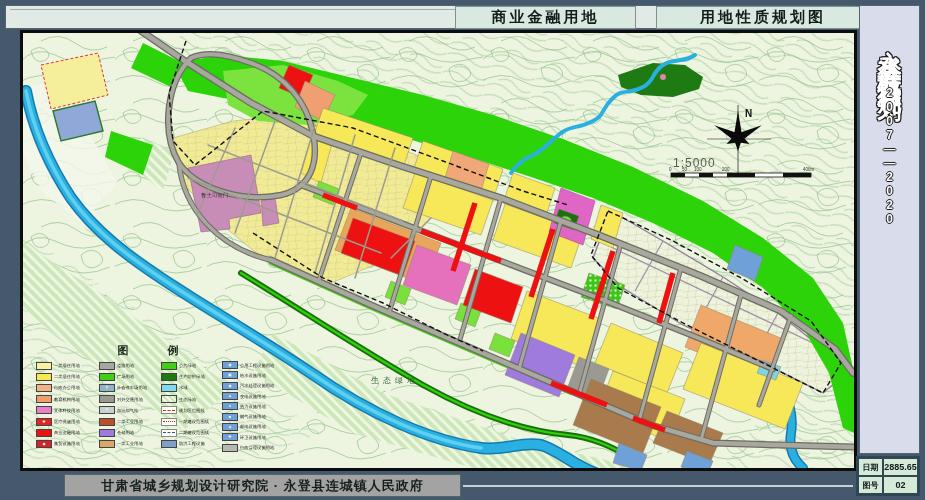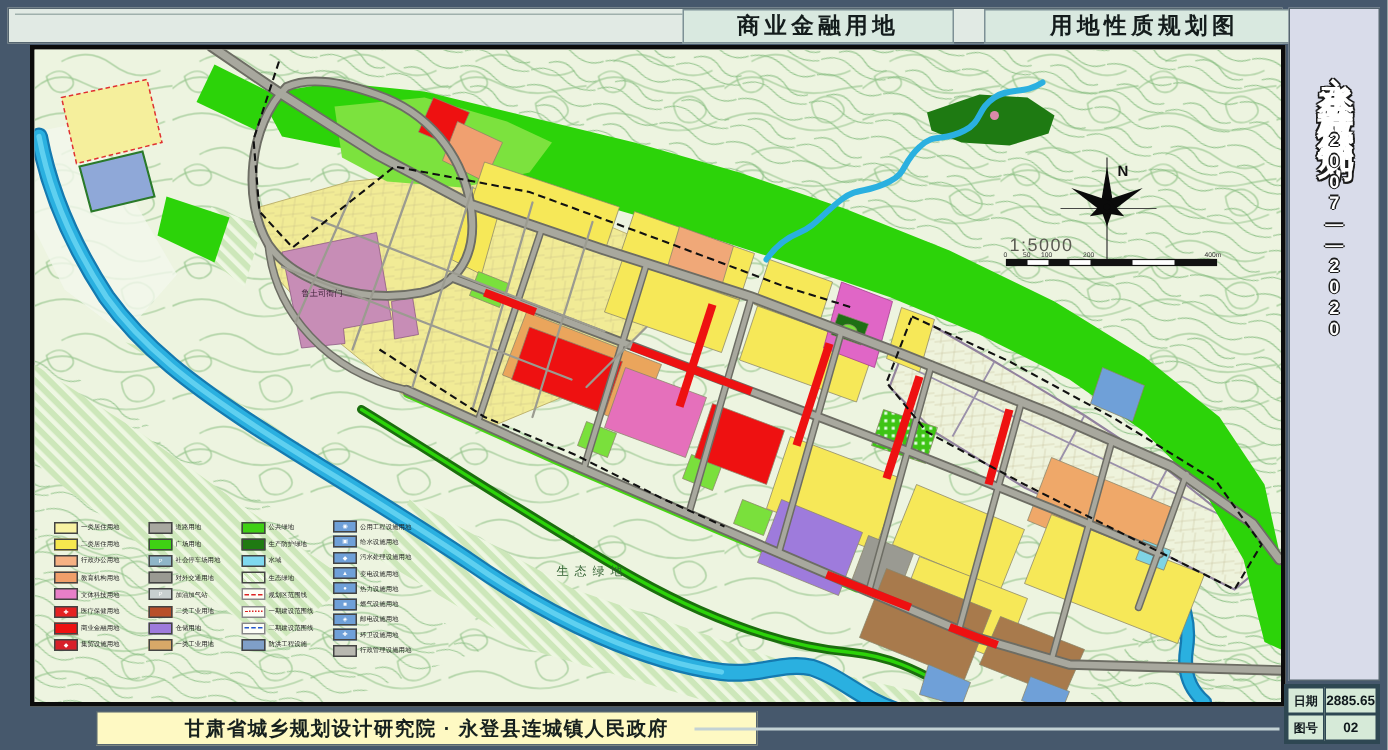--- a/index.html
+++ b/index.html
@@ -28,21 +28,21 @@
            font-weight:bold;font-size:12px;letter-spacing:0;color:#fff;
            text-shadow:-1px 0 #1c1c1c,1px 0 #1c1c1c,0 -1px #1c1c1c,0 1px #1c1c1c;}
   
   .info-table{left:856px;top:456px;width:64px;height:40px;border:2px solid #2e4752;background:#d6ead8;
               display:grid;grid-template-columns:25px 1fr;grid-template-rows:1fr 1fr;}
   .info-cell{border:0.5px solid #2e4752;display:flex;align-items:center;justify-content:center;
              font-weight:bold;color:#10181c;}
   .info-label{font-size:8px;text-align:right;}
   .info-value{font-size:9px;}
   
-  .credit-box{left:64px;top:474px;width:441px;height:23px;background:#fef9c3;border:1px solid #55656f;
+  .credit-box{left:64px;top:474px;width:397px;height:23px;background:#a3a3a3;border:1px solid #55656f;
               display:flex;align-items:center;justify-content:center;
               font-weight:bold;font-size:13px;letter-spacing:1px;color:#16201e;}
   .bottom-line{left:463px;top:485px;width:390px;height:2px;background:#c3d2d4;}
   
   .legend{left:36px;top:343px;width:238px;height:124px;font-size:4.5px;color:#222;}
   .legend-title{text-align:center;font-weight:bold;font-size:11px;letter-spacing:14px;color:#1a241c;height:14px;}
   .legend-cols{display:flex;margin-top:3px;}
   .legend-col{display:flex;flex-direction:column;}
   .lc1{width:63px;}  .lc2{width:62px;}  .lc3{width:61px;}  .lc4{width:52px;}
   .legend-item{display:flex;align-items:center;height:11.2px;}
@@ -260,20 +260,21 @@
       <text x="780" y="138">400m</text>
     </g>
   </g>
 
   <text x="178" y="164" font-size="5.5" fill="#3d2238">鲁土司衙门</text>
   <text x="348" y="350" font-size="8" letter-spacing="4" fill="#2f5f2f">生态绿地</text>
 </svg>
 </div>
 
 <div class="abs legend">
+  <div class="legend-title">图　例</div>
   <div class="legend-cols" id="legend-cols">
       <div class="legend-col lc1">
         <div class="legend-item">
           <span class="swatch" style="background: rgb(248, 242, 162);"></span>
           <span class="legend-label">一类居住用地</span>
         </div>
         <div class="legend-item">
           <span class="swatch" style="background: rgb(246, 232, 78);"></span>
           <span class="legend-label">二类居住用地</span>
         </div>

